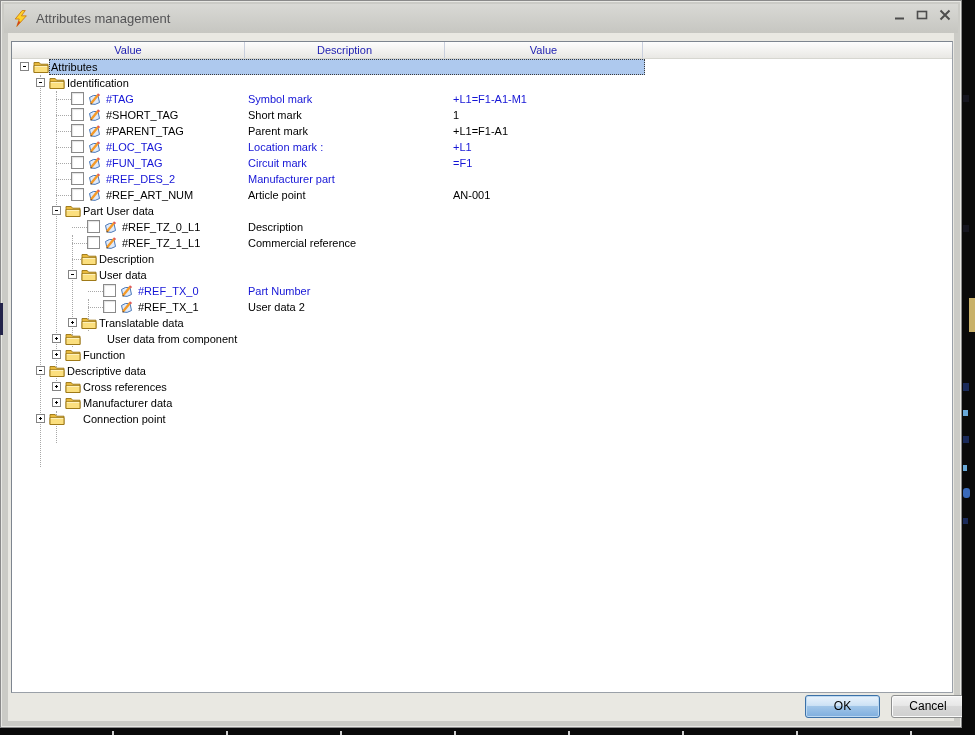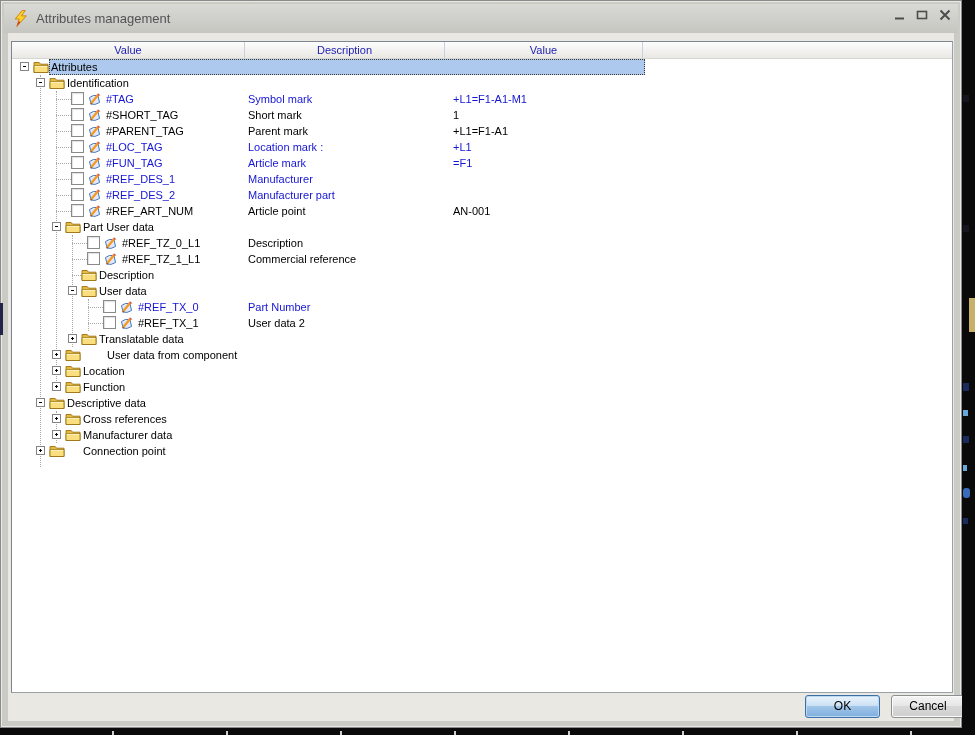--- a/index.html
+++ b/index.html
@@ -223,41 +223,24 @@
 
     <span class="icon edit" style="left: 74px;">
       <svg width="16" height="16" viewBox="0 0 16 16">
         <path d="M3.5 6.5 Q7 3.5 12 4.5 L13.5 11.5 Q9 14.5 5 13 Z" fill="#dfeafa" stroke="#4a78b8" stroke-width="1"></path>
         <line x1="5" y1="12.5" x2="12.2" y2="3.8" stroke="#f49a28" stroke-width="2.4"></line>
         <polygon points="12.0,2.2 14.2,4.0 12.8,5.2 11.2,3.6" fill="#e05858"></polygon>
         <polygon points="4.2,13.6 6.4,13.1 5.0,11.8" fill="#6b4a20"></polygon>
       </svg>
     </span>
     <span class="label name c-blue" style="left: 94px;">#FUN_TAG</span>
-    <span class="label desc c-blue">Article mark</span>
+    <span class="label desc c-blue">Circuit mark</span>
     <span class="label val c-blue">=F1</span>
   </div>
 
-  <div class="row">
-    <span class="stub" style="left: 44px; width: 15px;"></span>
-
-    <span class="cb" style="left: 59px;"></span>
-
-    <span class="icon edit" style="left: 74px;">
-      <svg width="16" height="16" viewBox="0 0 16 16">
-        <path d="M3.5 6.5 Q7 3.5 12 4.5 L13.5 11.5 Q9 14.5 5 13 Z" fill="#dfeafa" stroke="#4a78b8" stroke-width="1"></path>
-        <line x1="5" y1="12.5" x2="12.2" y2="3.8" stroke="#f49a28" stroke-width="2.4"></line>
-        <polygon points="12.0,2.2 14.2,4.0 12.8,5.2 11.2,3.6" fill="#e05858"></polygon>
-        <polygon points="4.2,13.6 6.4,13.1 5.0,11.8" fill="#6b4a20"></polygon>
-      </svg>
-    </span>
-    <span class="label name c-blue" style="left: 94px;">#REF_DES_1</span>
-    <span class="label desc c-blue">Manufacturer</span>
-    <span class="label val c-blue"></span>
-  </div>
 
   <div class="row">
     <span class="stub" style="left: 44px; width: 15px;"></span>
 
     <span class="cb" style="left: 59px;"></span>
 
     <span class="icon edit" style="left: 74px;">
       <svg width="16" height="16" viewBox="0 0 16 16">
         <path d="M3.5 6.5 Q7 3.5 12 4.5 L13.5 11.5 Q9 14.5 5 13 Z" fill="#dfeafa" stroke="#4a78b8" stroke-width="1"></path>
         <line x1="5" y1="12.5" x2="12.2" y2="3.8" stroke="#f49a28" stroke-width="2.4"></line>
@@ -437,36 +420,20 @@
         <path d="M1 4.6 L15 4.6 L15 11.5 L1 11.5 Z" fill="#fbdf7e" stroke="#9a7412" stroke-width="0.9"></path>
         <path d="M1.8 5.4 L14.2 5.4" stroke="#fff3c4" stroke-width="1"></path>
       </svg>
     </span>
 
     <span class="label name c-black" style="left: 71px; margin-left: 24px;">User data from component</span>
     <span class="label desc c-black"></span>
     <span class="label val c-black"></span>
   </div>
 
-  <div class="row">
-
-    <span class="expand plus" style="left: 40px;"></span>
-
-    <span class="icon folder" style="left: 53px;">
-      <svg width="16" height="13" viewBox="0 0 16 13">
-        <path d="M1 3.5 L1 1.5 L6.2 1.5 L7.6 3.2 L15 3.2 L15 11.5 L1 11.5 Z" fill="#e8b93c" stroke="#9a7412" stroke-width="0.9"></path>
-        <path d="M1 4.6 L15 4.6 L15 11.5 L1 11.5 Z" fill="#fbdf7e" stroke="#9a7412" stroke-width="0.9"></path>
-        <path d="M1.8 5.4 L14.2 5.4" stroke="#fff3c4" stroke-width="1"></path>
-      </svg>
-    </span>
-
-    <span class="label name c-black" style="left: 71px;">Location</span>
-    <span class="label desc c-black"></span>
-    <span class="label val c-black"></span>
-  </div>
 
   <div class="row">
 
     <span class="expand plus" style="left: 40px;"></span>
 
     <span class="icon folder" style="left: 53px;">
       <svg width="16" height="13" viewBox="0 0 16 13">
         <path d="M1 3.5 L1 1.5 L6.2 1.5 L7.6 3.2 L15 3.2 L15 11.5 L1 11.5 Z" fill="#e8b93c" stroke="#9a7412" stroke-width="0.9"></path>
         <path d="M1 4.6 L15 4.6 L15 11.5 L1 11.5 Z" fill="#fbdf7e" stroke="#9a7412" stroke-width="0.9"></path>
         <path d="M1.8 5.4 L14.2 5.4" stroke="#fff3c4" stroke-width="1"></path>

